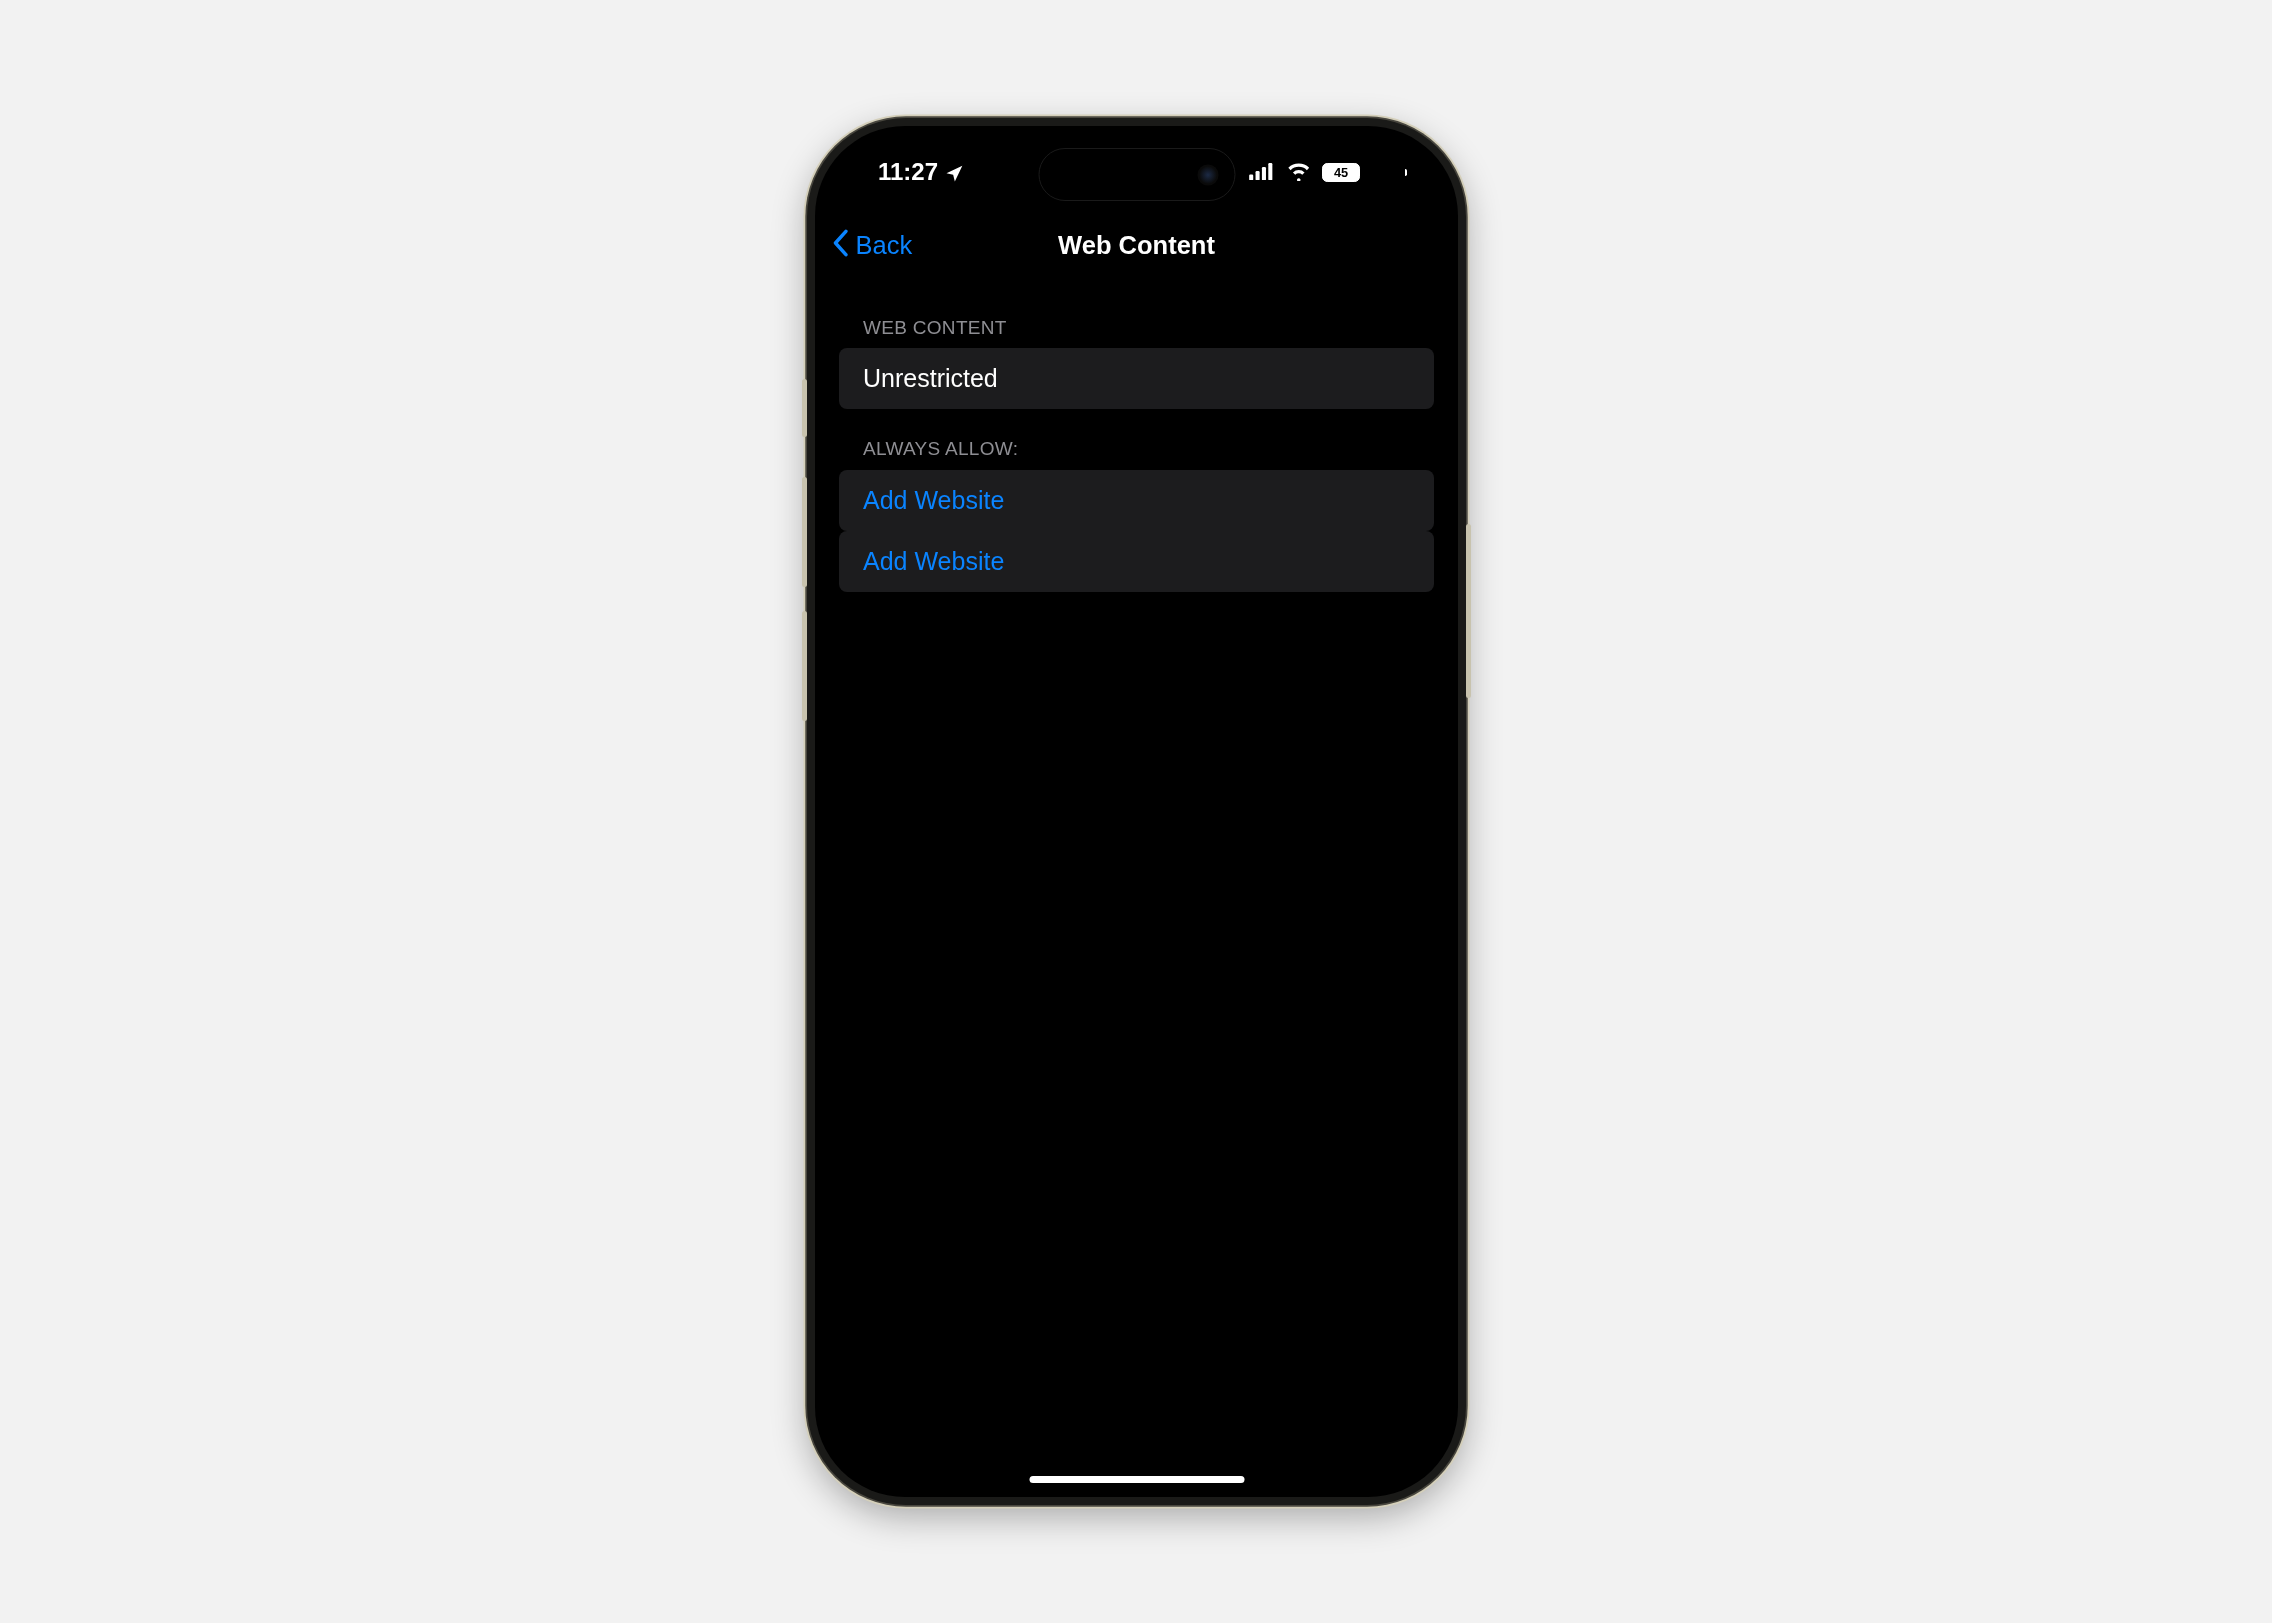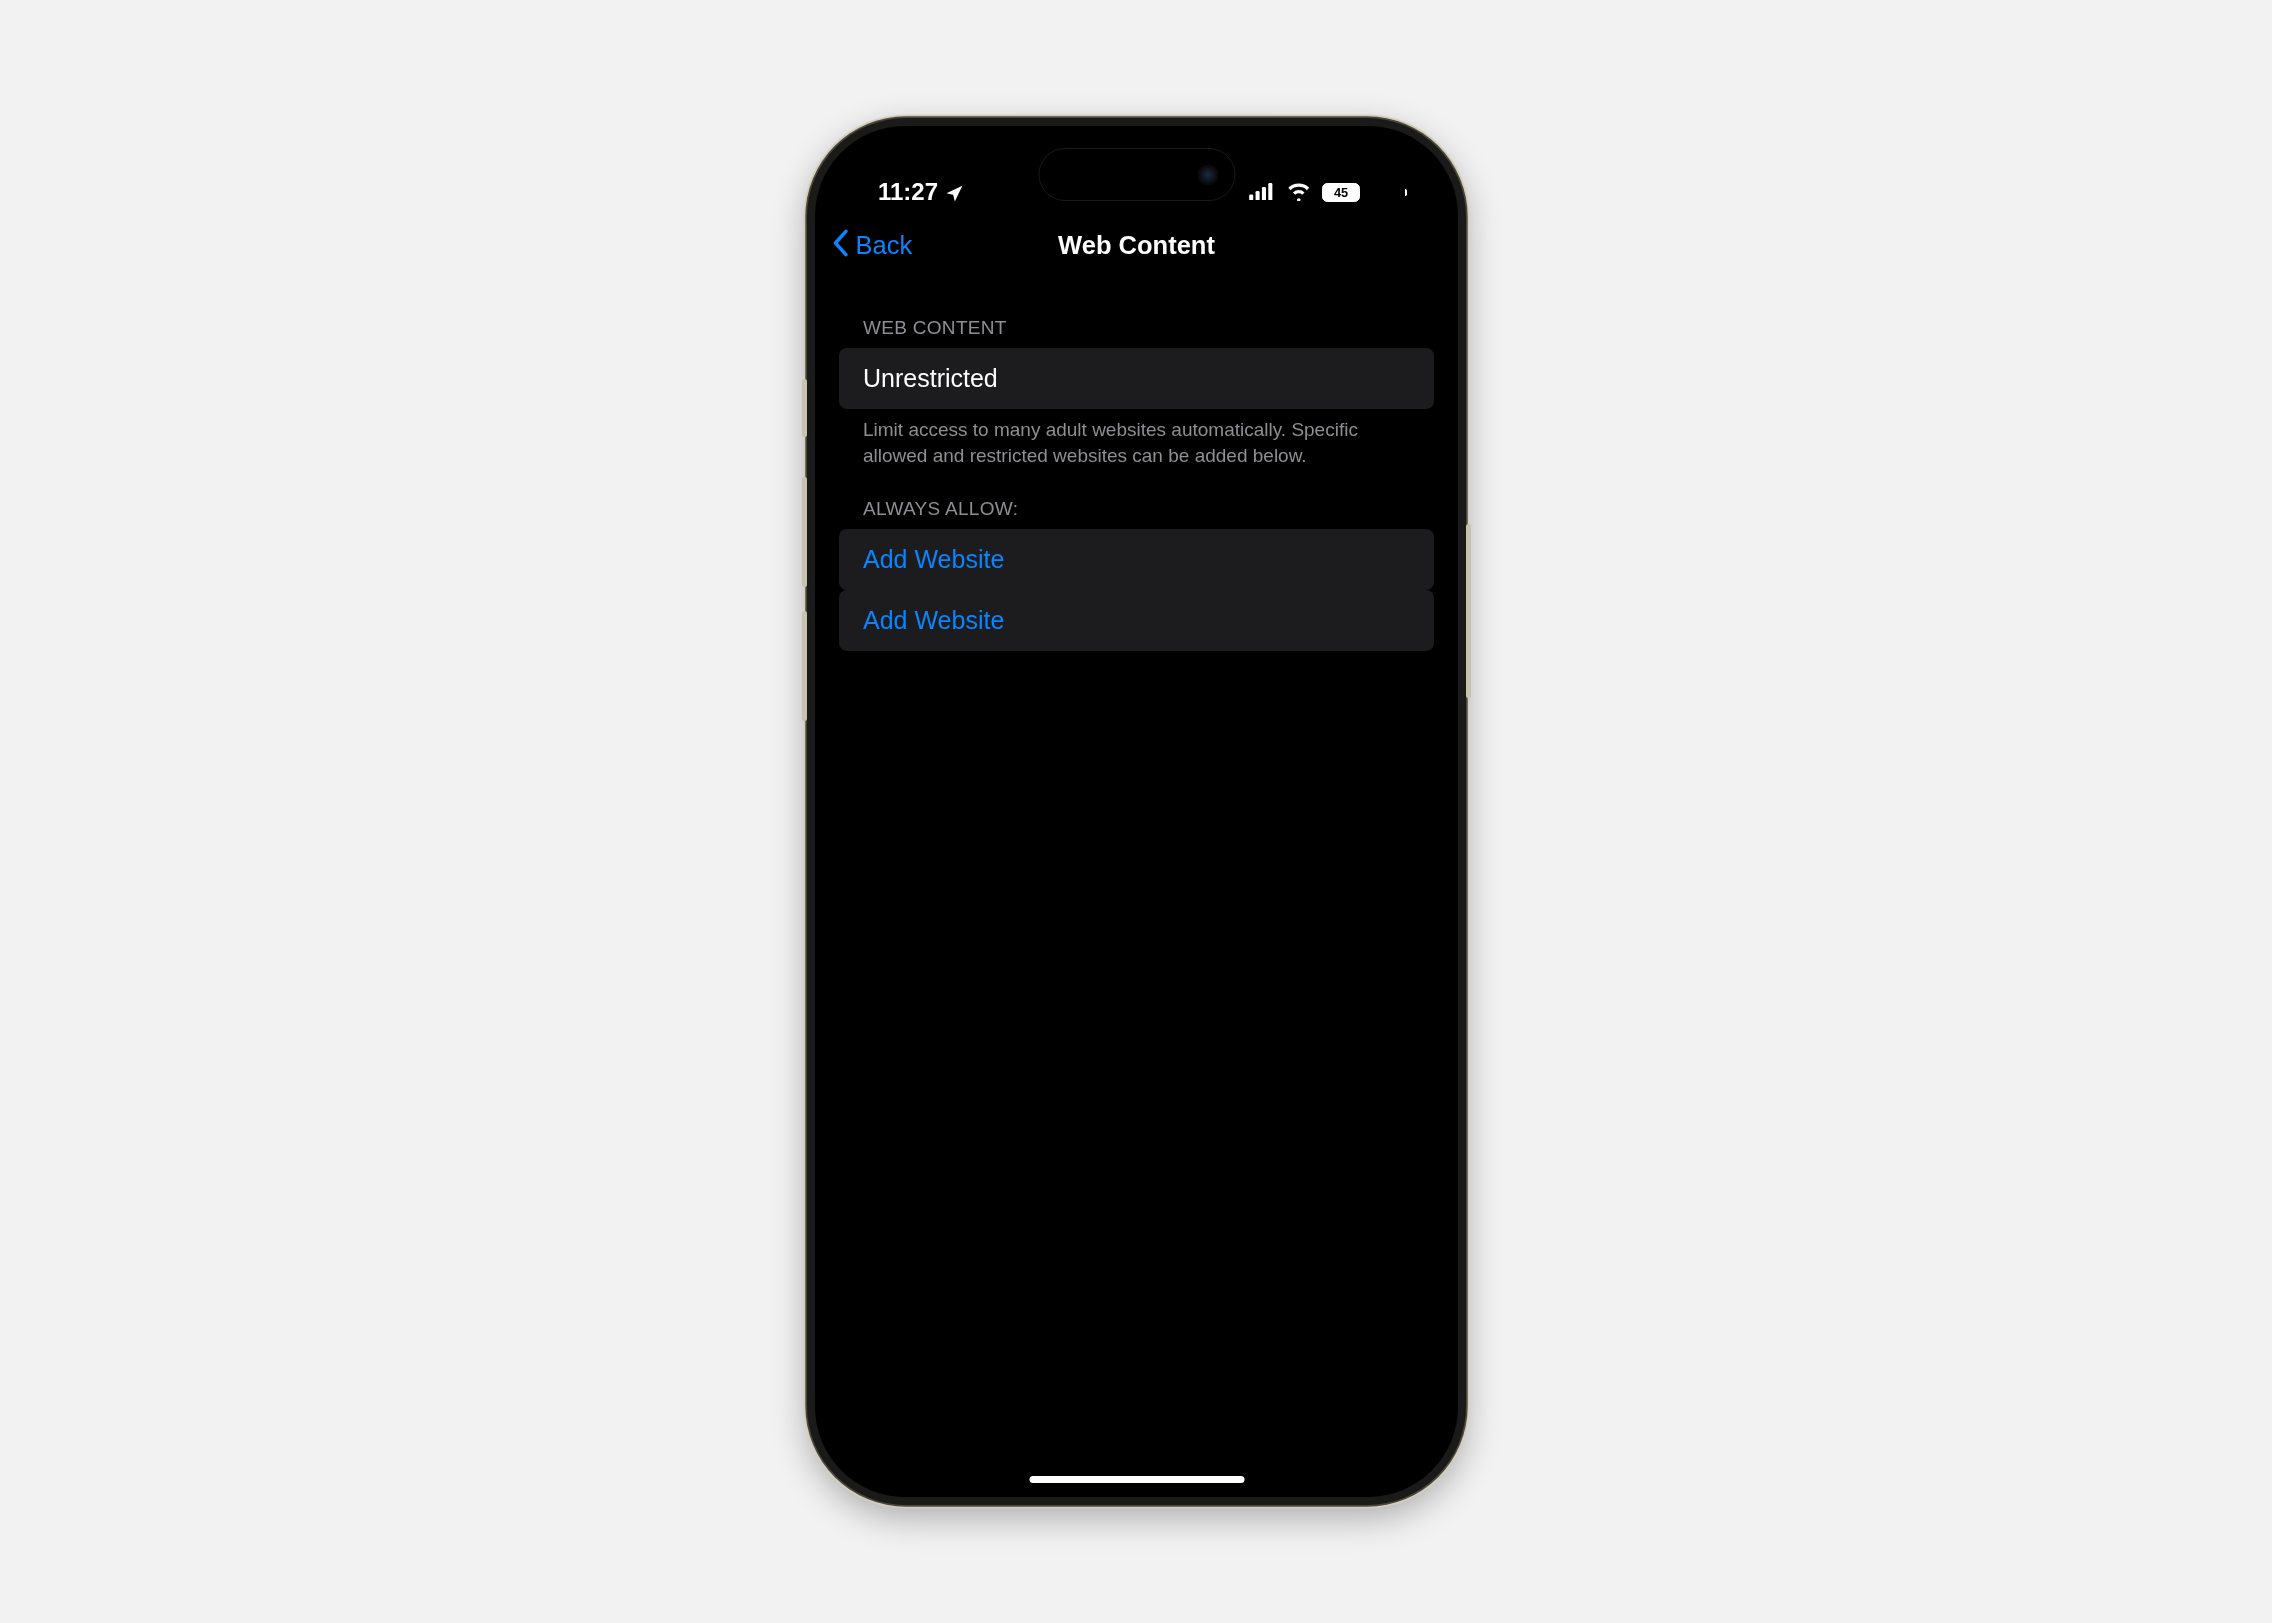--- a/index.html
+++ b/index.html
@@ -62,21 +62,20 @@
       top: 0;
       left: 0;
       right: 0;
       height: 87px;
       display: flex;
       align-items: center;
       justify-content: space-between;
       padding: 0 51px 0 63px;
       z-index: 50;
       padding-top: 5.8px;
-      margin-top: 20px;
     }
     .status-left {
       display: flex;
       align-items: center;
       gap: 5.8px;
       color: #fff;
       font-size: 24px;
       font-weight: 600;
     }
     .status-right {
@@ -284,21 +283,20 @@
     </div>
 
     <div class="content">
 
       <div class="section-header">WEB CONTENT</div>
       <div class="section-group">
         <div class="list-row">
           <span>Unrestricted</span>
         </div>
       </div>
-      <div class="section-footer">Limit access to many adult websites automatically. Specific allowed and restricted websites can be added below.</div>
 
       <div class="section-header">ALWAYS ALLOW:</div>
       <div class="section-group">
         <div class="list-row link">
           <span>Add Website</span>
         </div>
       </div>
 
       <div class="section-group">
         <div class="list-row link">

